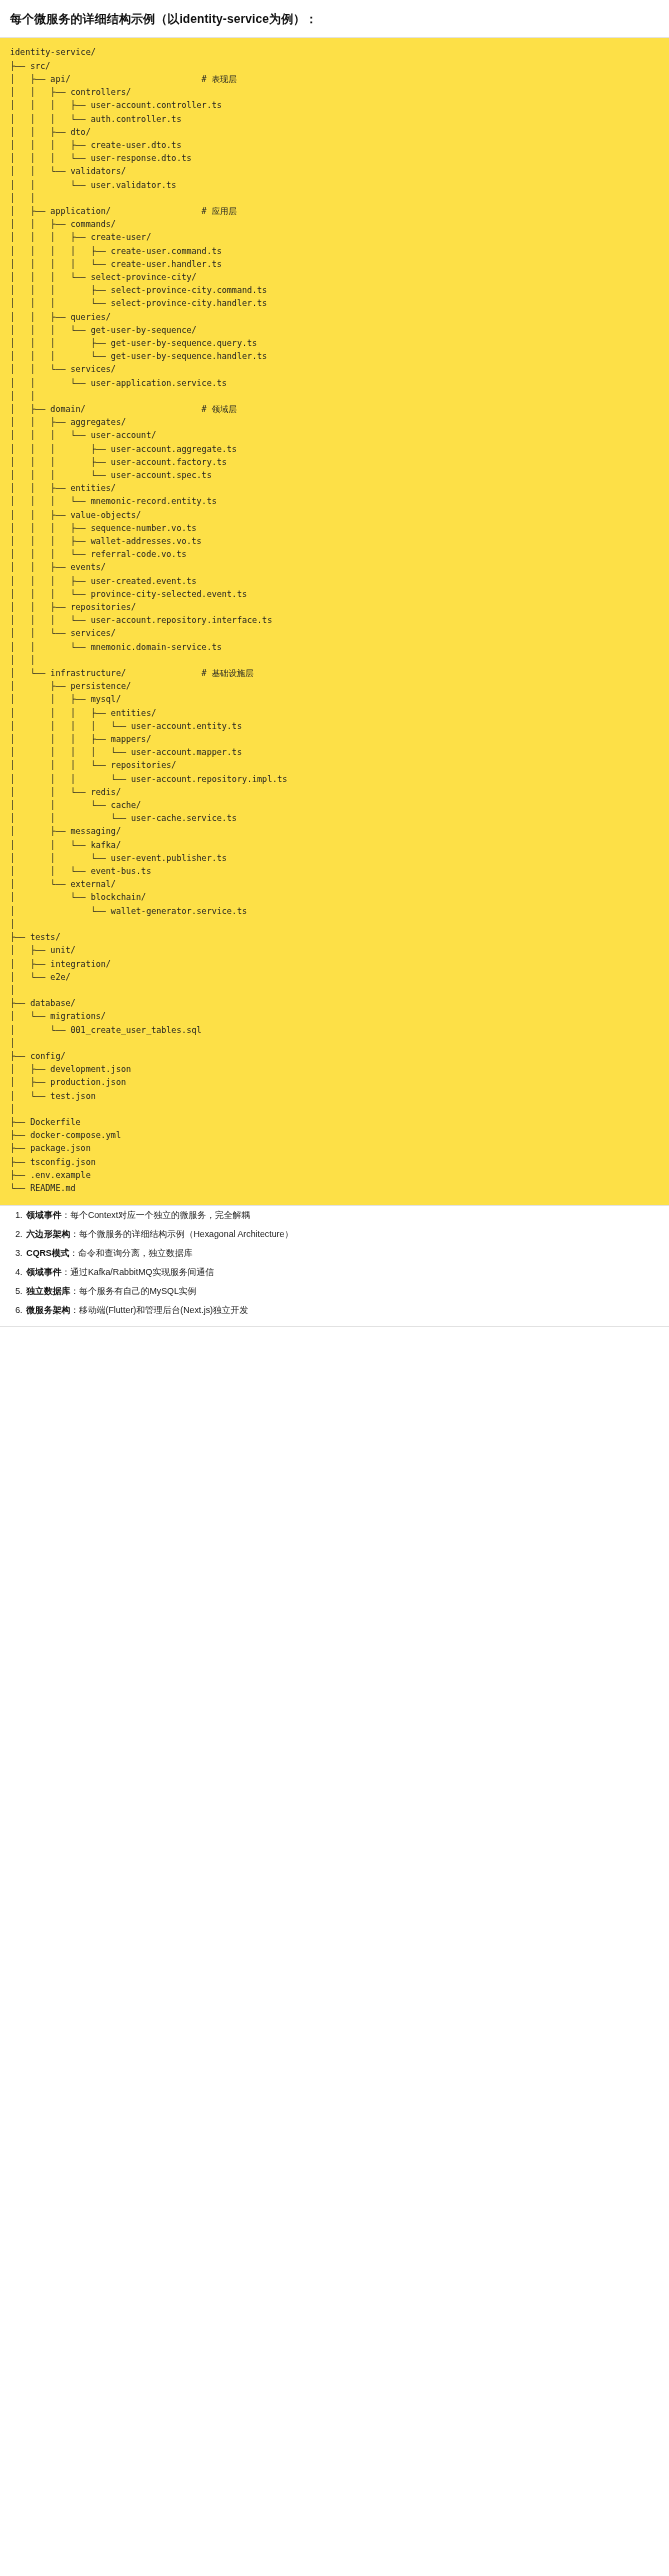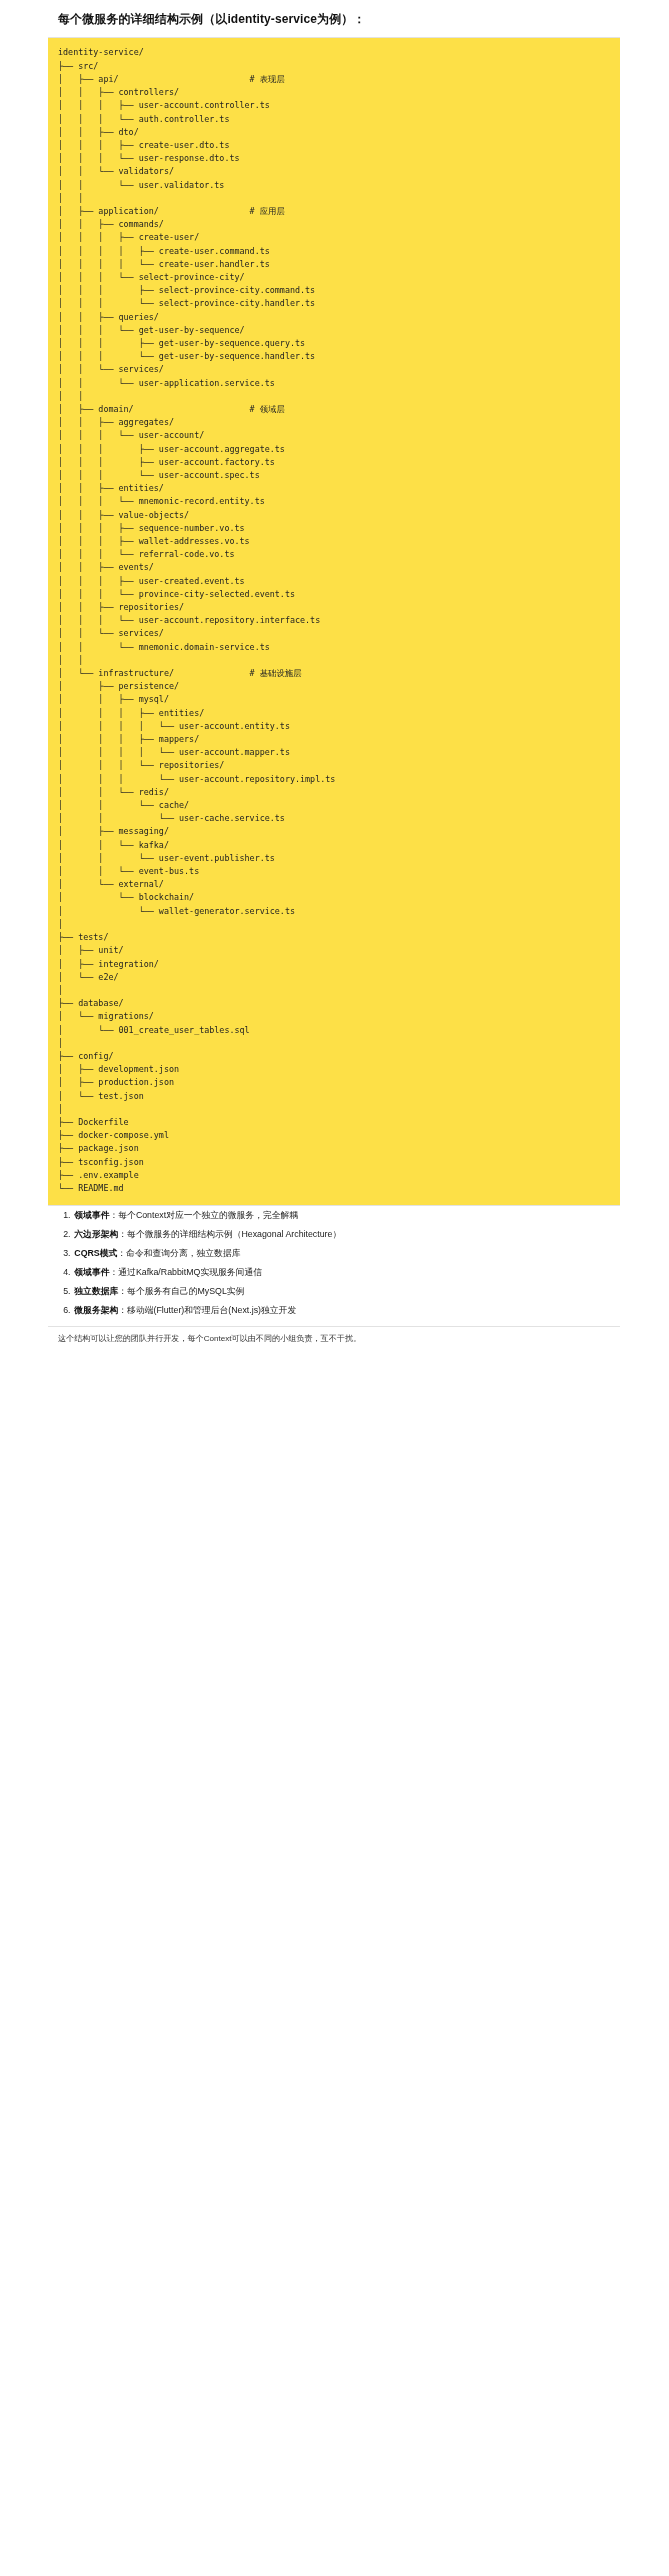--- a/index.html
+++ b/index.html
@@ -6,24 +6,23 @@
     margin: 0;
     padding: 0;
     background: #ffffff;
   }
   body {
     width: 669px;
     font-family: "Liberation Sans", sans-serif;
     color: #1a1a1a;
   }
   .page {
-    width: 572px;
+    width: 669px;
     box-sizing: border-box;
     padding: 0;
-    margin-left: 48px;
   }
   .section-title {
     font-size: 12px;
     font-weight: bold;
     color: #111111;
     padding: 11.3px 10px 8.8px 10px;
     letter-spacing: 0.1px;
   }
   .divider {
     height: 0.6px;
@@ -189,16 +188,15 @@
     <li>
       <span class="kname">独立数据库</span><span>：每个服务有自己的MySQL实例</span>
     </li>
     <li>
       <span class="kname">微服务架构</span><span>：移动端(Flutter)和管理后台(Next.js)独立开发</span>
     </li>
   </ol>
 
   <div class="divider"></div>
 
-  <div class="footer-note">这个结构可以让您的团队并行开发，每个Context可以由不同的小组负责，互不干扰。</div>
 
 </div>
 
 
 </body></html>

